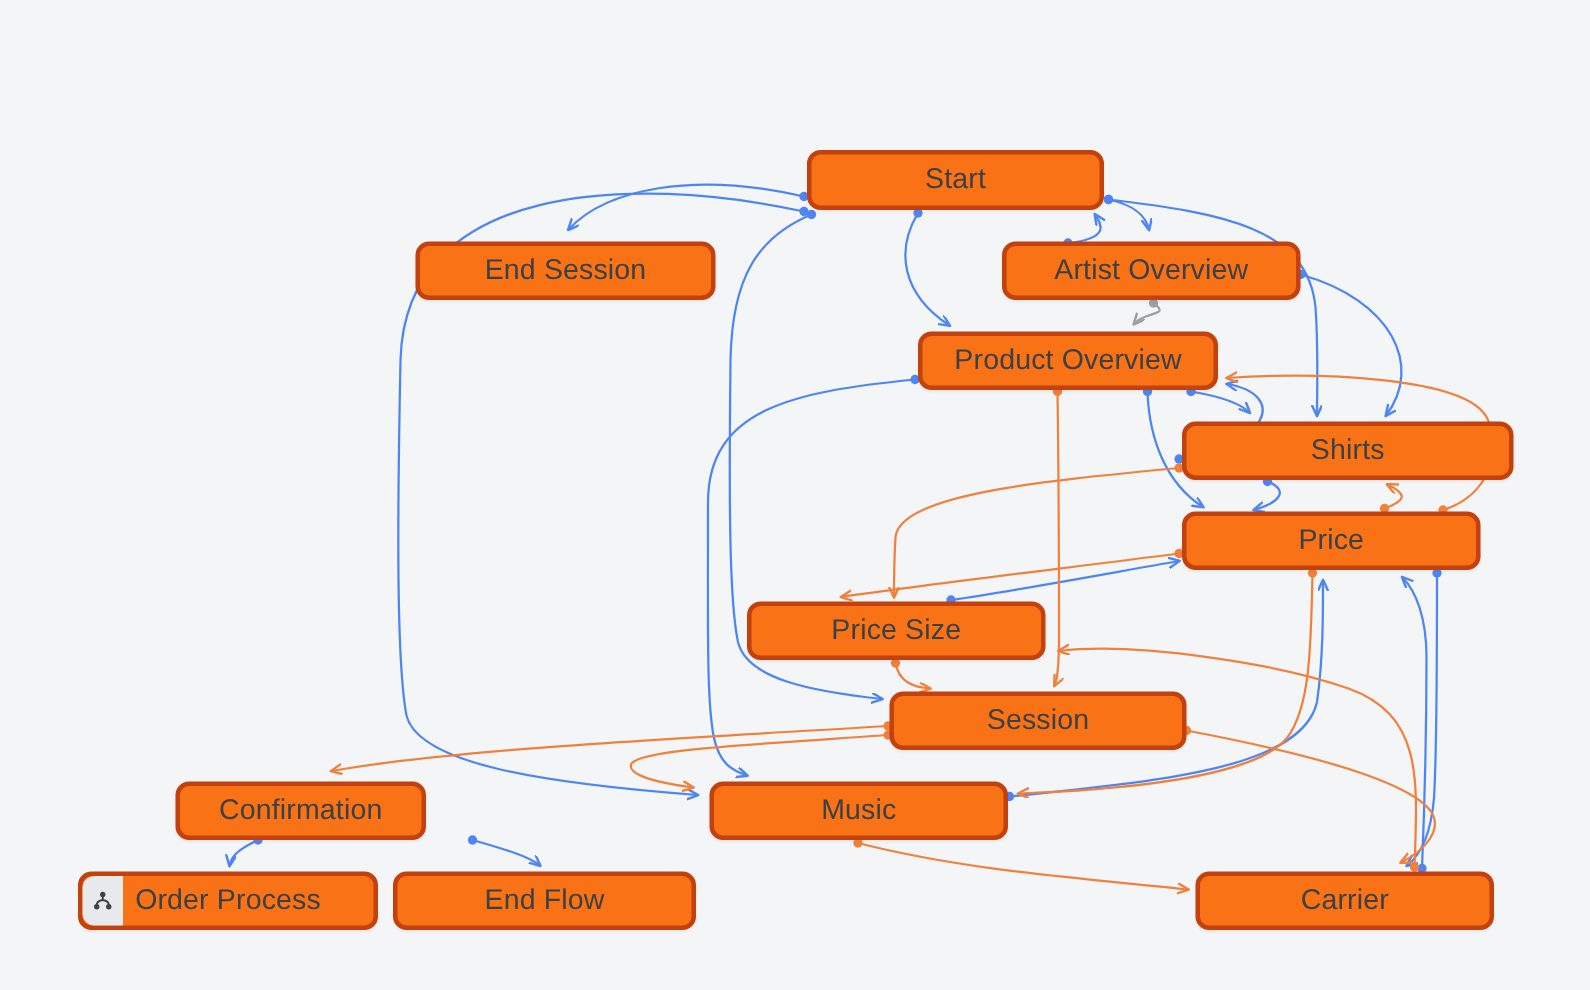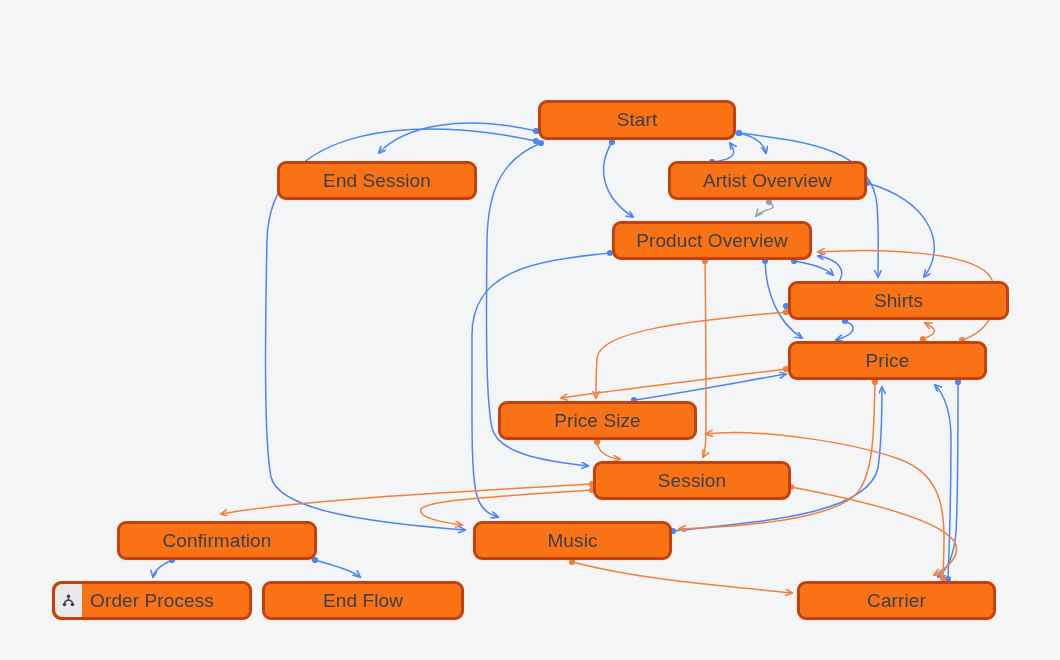--- a/index.html
+++ b/index.html
@@ -133,21 +133,21 @@
       </div>
       <div class="node" style="left: 788px; top: 341px; width: 199px; height: 39px;">
         <span class="lbl">Price</span>
       </div>
       <div class="node" style="left: 498px; top: 401px; width: 199px; height: 39px;">
         <span class="lbl">Price Size</span>
       </div>
       <div class="node" style="left: 593px; top: 461px; width: 198px; height: 39px;">
         <span class="lbl">Session</span>
       </div>
-      <div class="node" style="left: 117px; top: 521px; width: 200px; height: 39px;">
+      <div class="node" style="left: 117px; top: 521px; width: 167px; height: 39px;">
         <span class="lbl">Confirmation</span>
       </div>
       <div class="node" style="left: 473px; top: 521px; width: 199px; height: 39px;">
         <span class="lbl">Music</span>
       </div>
       <div class="node" style="left: 52px; top: 581px; width: 200px; height: 39px;">
         <span class="chip">
           <svg width="13" height="13" viewBox="0 0 13 13">
             <circle cx="6.5" cy="2.3" r="1.8" fill="#3f4347"></circle>
             <circle cx="2.5" cy="10.5" r="1.8" fill="#3f4347"></circle>

